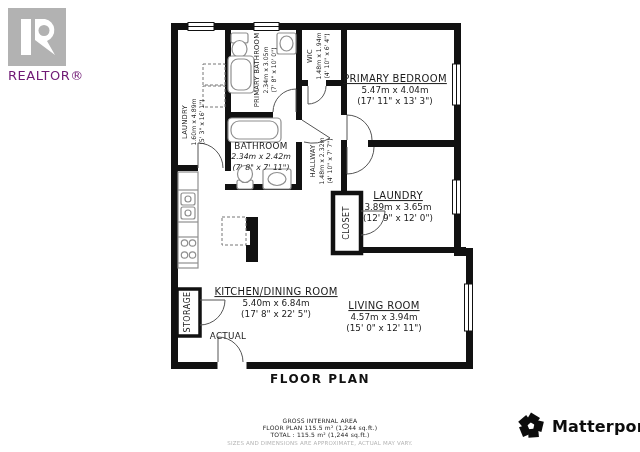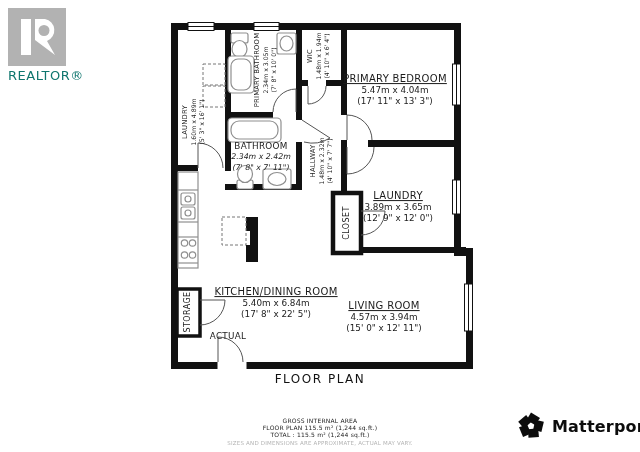--- a/index.html
+++ b/index.html
@@ -10,27 +10,27 @@
          white-space:nowrap;color:#1b1b1b;line-height:1.3;}
   .vert{transform:translate(-50%,-50%) rotate(-90deg);}
   .lg .rname{font-size:10px;letter-spacing:.3px;text-decoration:underline;}
   .lg .rdim{font-size:8.8px;}
   .md .rname{font-size:8.8px;letter-spacing:.3px;}
   .md .rdim{font-size:7.8px;font-style:italic;}
   .sm .rname{font-size:6.8px;letter-spacing:.2px;}
   .sm .rdim{font-size:6.2px;}
   .tag .rname{font-size:8px;letter-spacing:.4px;}
   .title{position:absolute;left:320px;top:379px;transform:translate(-50%,-50%);
-         font-size:12px;letter-spacing:1.5px;color:#111;}
+         font-size:12px;letter-spacing:1.5px;color:#111;font-weight:bold;}
   .footer{position:absolute;left:320px;top:417px;transform:translateX(-50%);
           text-align:center;color:#222;}
   .footer .fl{font-size:6px;line-height:7.2px;letter-spacing:.2px;}
   .footer .fd{font-size:5.5px;line-height:8px;color:#b3b3b3;letter-spacing:.2px;}
   .realtor{position:absolute;left:8px;top:8px;width:80px;}
-  .realtor-text{font-size:13px;color:#0f766e;letter-spacing:.5px;margin-top:2px;}
+  .realtor-text{font-size:13px;color:#701a75;letter-spacing:.5px;margin-top:2px;}
   .matterport{position:absolute;left:516px;top:411px;display:flex;align-items:center;gap:6px;}
   .matterport-text{font-size:16px;font-weight:600;color:#0c0c0c;letter-spacing:.2px;}
 </style>
 </head>
 <body>
 
 <div class="stage">
 
   <svg width="640" height="452" viewBox="0 0 640 452">
 

